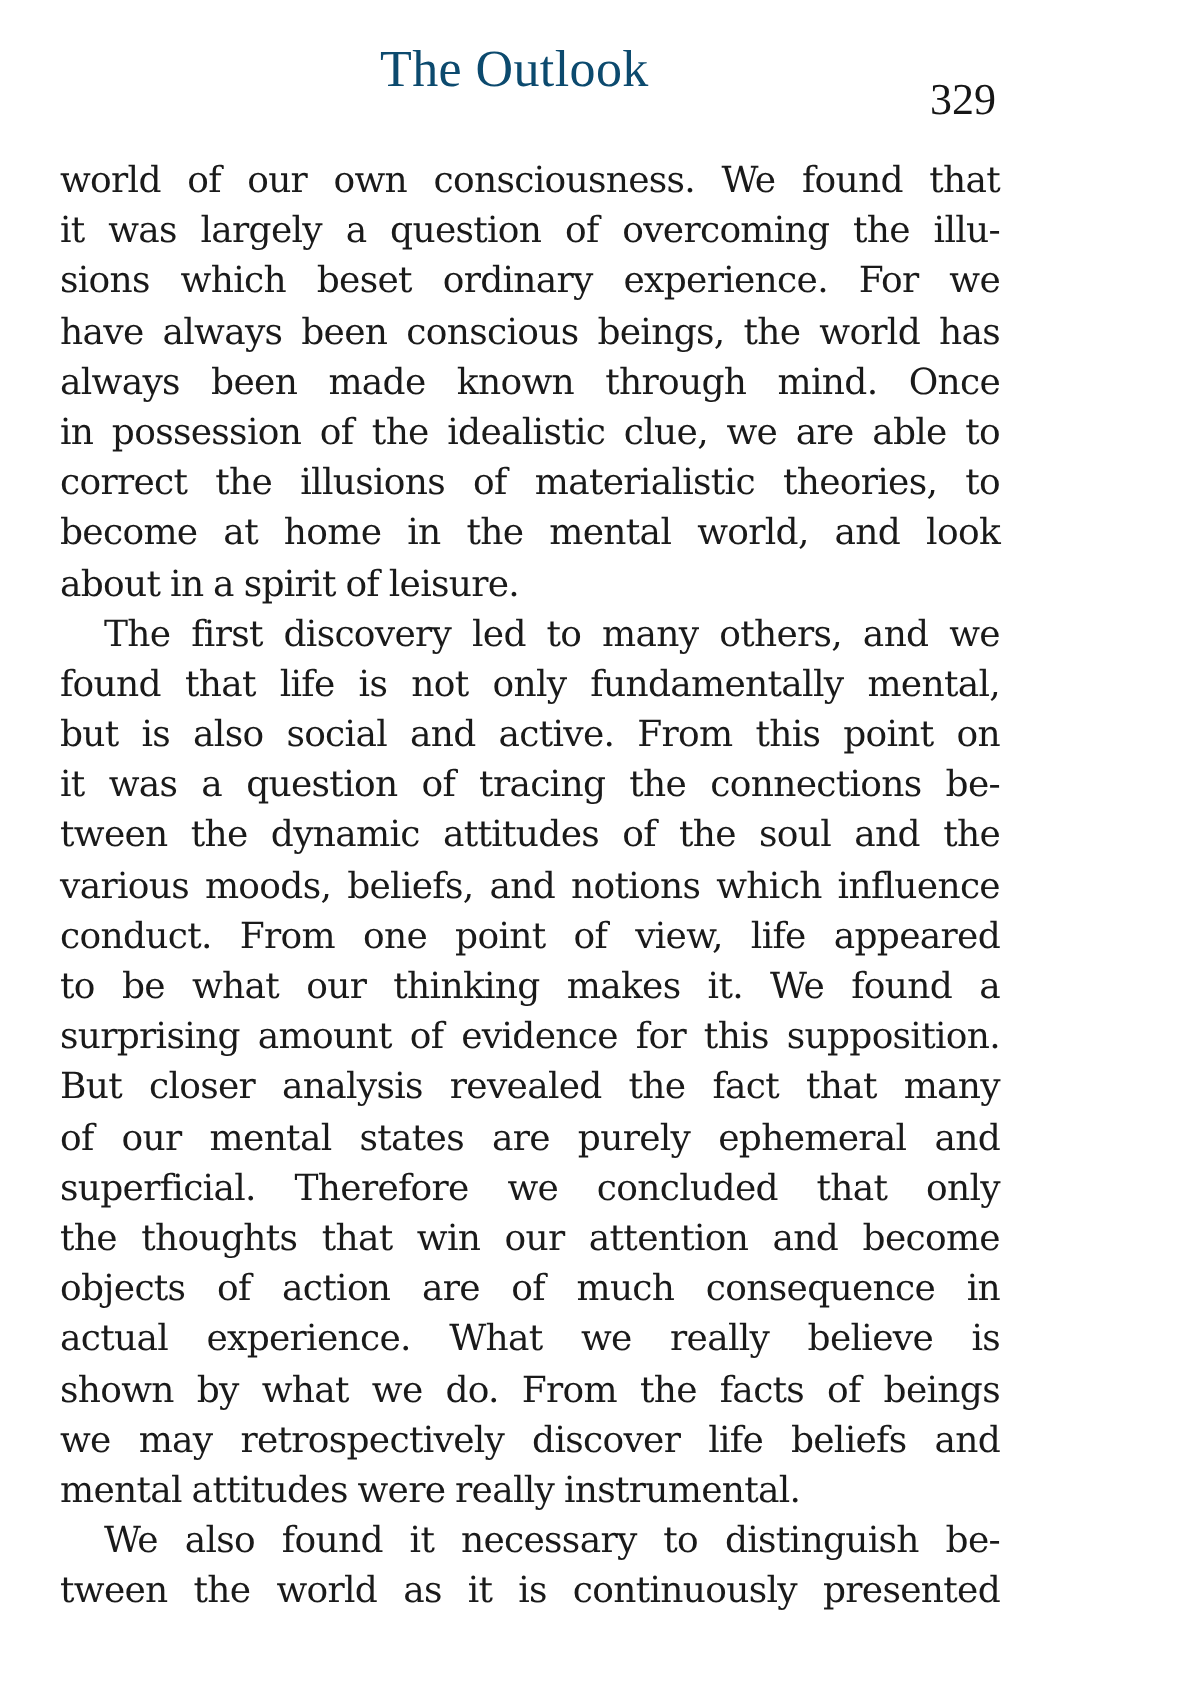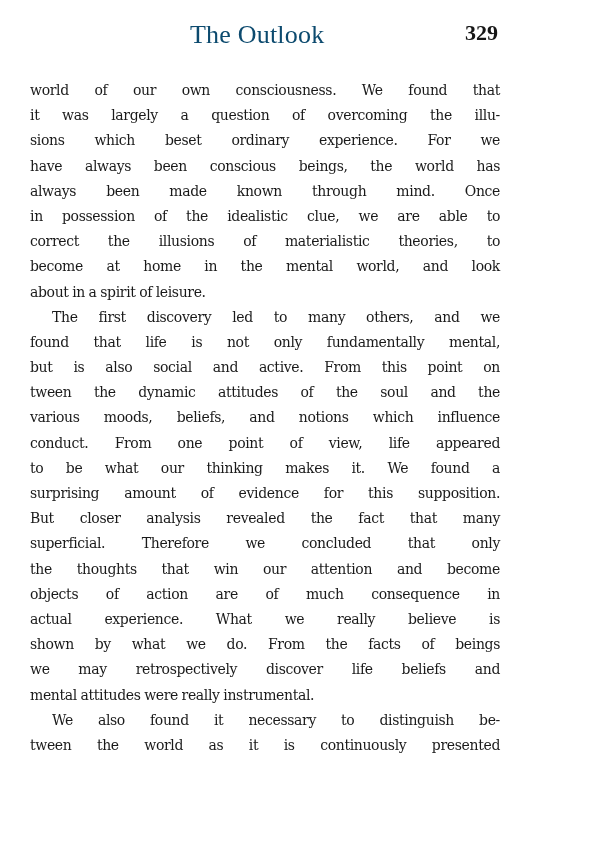--- a/index.html
+++ b/index.html
@@ -27,38 +27,37 @@
       left: 160px;
       top: 0;
       font-family: "Liberation Serif", serif;
       font-size: 26px;
       letter-spacing: 0.2px;
       color: #0c4a6e;
     }
     .page-number {
       position: absolute;
       right: 2px;
-      top: 0;
+      top: 17px;
       font-family: "Liberation Serif", serif;
       font-size: 22px;
       color: #161616;
-      font-weight: bold;
     }
     .body-text {
       position: absolute;
       top: 78px;
       left: 30px;
       width: 470px;
     }
     .line {
       display: block;
       height: 25.2px;
       line-height: 25.2px;
       font-family: "DejaVu Serif", serif;
-      font-size: 14px;
+      font-size: 18px;
       white-space: nowrap;
       text-align: justify;
       text-align-last: justify;
       letter-spacing: -0.35px;
       word-spacing: -0.5px;
     }
     .line.last {
       text-align-last: left;
     }
     .line.indent {
@@ -85,26 +84,28 @@
     <span class="line">in possession of the idealistic clue, we are able to</span>
     <span class="line">correct the illusions of materialistic theories, to</span>
     <span class="line">become at home in the mental world, and look</span>
     <span class="line last">about in a spirit of leisure.</span>
   </div>
 
   <div>
     <span class="line indent">The first discovery led to many others, and we</span>
     <span class="line">found that life is not only fundamentally mental,</span>
     <span class="line">but is also social and active.  From this point on</span>
+    <span class="line">it was a question of tracing the connections be-</span>
     <span class="line">tween the dynamic attitudes of the soul and the</span>
     <span class="line">various moods, beliefs, and notions which influence</span>
     <span class="line">conduct.  From one point of view, life appeared</span>
     <span class="line">to be what our thinking makes it.  We found a</span>
     <span class="line">surprising amount of evidence for this supposition.</span>
     <span class="line">But closer analysis revealed the fact that many</span>
+    <span class="line">of our mental states are purely ephemeral and</span>
     <span class="line">superficial.  Therefore we concluded that only</span>
     <span class="line">the thoughts that win our attention and become</span>
     <span class="line">objects of action are of much consequence in</span>
     <span class="line">actual experience.  What we really believe is</span>
     <span class="line">shown by what we do.  From the facts of beings</span>
     <span class="line">we may retrospectively discover life beliefs and</span>
     <span class="line last">mental attitudes were really instrumental.</span>
   </div>
 
   <div>

